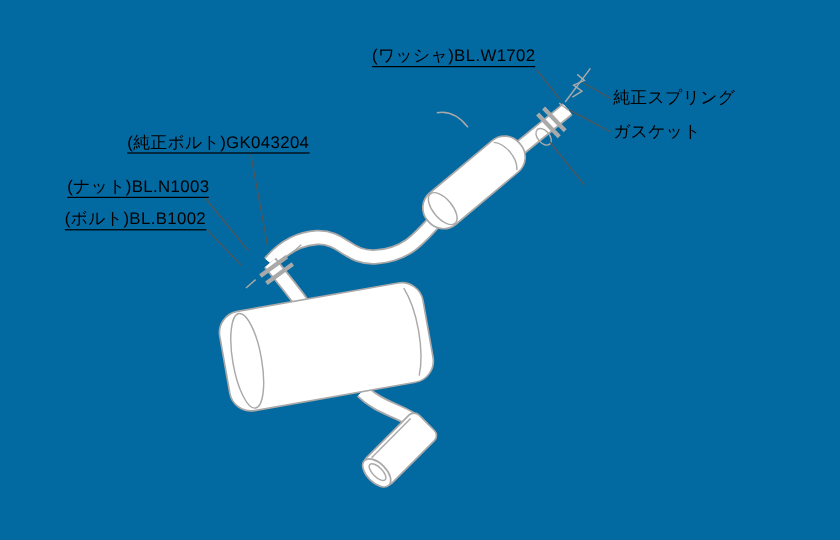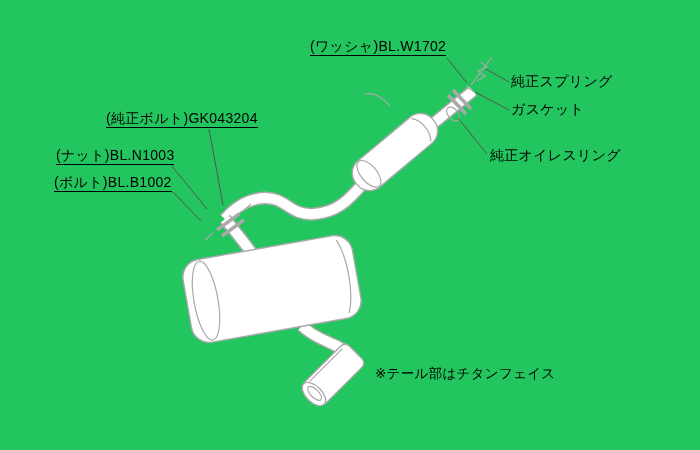--- a/index.html
+++ b/index.html
@@ -1,17 +1,17 @@
 <!DOCTYPE html>
 <html style="--line: #a9a9a9; --leader: #555555; --text: #000000;"><head>
 <meta charset="utf-8">
 <style>
   html,body{margin:0;padding:0;background:#fff;}
   .stage{
-    position:relative;width:700px;height:450px;background:#22c55e;
+    position:relative;width:700px;height:450px;background:#0369a1;
     font-family:"Liberation Sans","DejaVu Sans",sans-serif;overflow:hidden;
   }
   .lbl{
     position:absolute;font-size:14px;color:var(--text,#000);
     white-space:nowrap;letter-spacing:.3px;line-height:16px;
   }
   .lbl.u{border-bottom:1px solid #000;padding-bottom:1px;}
   .note{
     position:absolute;left:375px;top:364px;font-size:13.5px;line-height:20px;
     color:var(--text,#000);white-space:nowrap;letter-spacing:.3px;
@@ -102,25 +102,23 @@
       <path class="leader" d="M 173 192 L 201 221"></path>
     </g>
   </svg>
 
   <div class="lbl u" style="left:310px;top:38px">(ワッシャ)BL.W1702</div>
 
   <div class="lbl" style="left:511px;top:73px">純正スプリング</div>
 
   <div class="lbl" style="left:511px;top:101px">ガスケット</div>
 
-  <div class="lbl" style="left:490px;top:147px">純正オイレスリング</div>
 
   <div class="lbl u" style="left:106px;top:110px">(純正ボルト)GK043204</div>
 
   <div class="lbl u" style="left:56px;top:147px">(ナット)BL.N1003</div>
 
   <div class="lbl u" style="left:54px;top:174px">(ボルト)BL.B1002</div>
 
   <div class="note">
-    <div>※テール部はチタンフェイス</div>
   </div>
 
 </div>
 
 </body></html>

